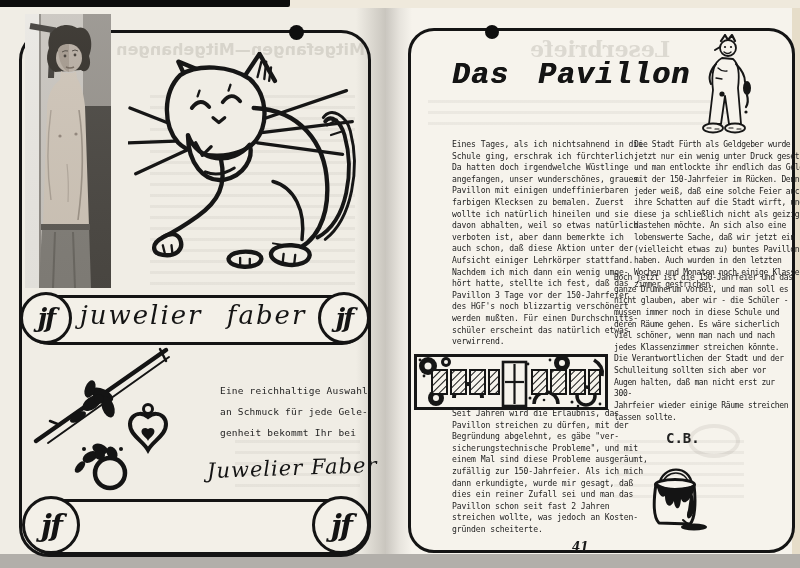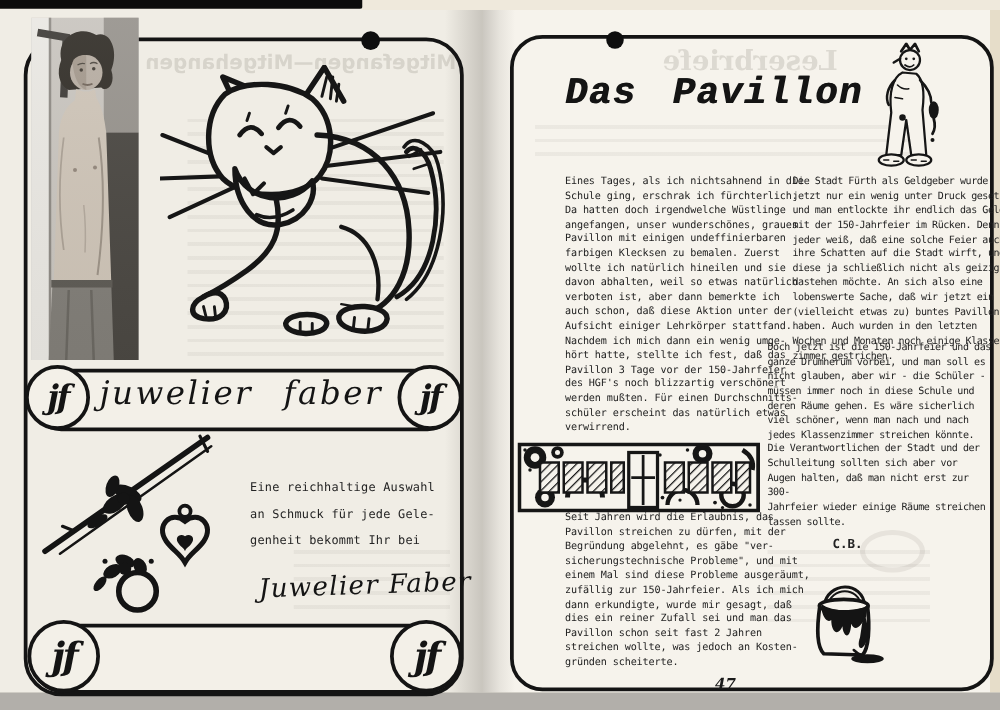--- a/index.html
+++ b/index.html
@@ -35,32 +35,32 @@
   .ghost-lines{background:repeating-linear-gradient(to bottom,rgba(95,90,82,0.07) 0 3px,rgba(0,0,0,0) 3px 11px);}
 
   
   .band{border:3px solid #141414;border-radius:26px;background:#f3f0e8;}
   .band-label{font-family:"DejaVu Serif","Liberation Serif",serif;font-style:italic;
     color:#141414;white-space:nowrap;text-align:center;}
   .jf-circle{border:3px solid #141414;border-radius:50%;background:#f3f0e8;
     display:flex;align-items:center;justify-content:center;
     font-family:"DejaVu Serif","Liberation Serif",serif;font-style:italic;font-weight:bold;
     color:#141414;letter-spacing:-2px;}
-  .ad-copy{font-size:9.5px;line-height:21px;color:#242424;white-space:pre-line;letter-spacing:0.2px;}
+  .ad-copy{font-size:9.5px;line-height:21px;color:#242424;white-space:pre-line;letter-spacing:0.2px;margin-left:20px;}
   .signature{font-family:"DejaVu Serif","Liberation Serif",serif;font-style:italic;
     font-size:21px;color:#141414;transform:rotate(-2deg);letter-spacing:1px;white-space:nowrap;}
 
   
   .article-title{font-family:"DejaVu Serif","Liberation Serif",serif;font-weight:bold;font-style:italic;
     font-size:30px;color:#141414;letter-spacing:1px;word-spacing:10px;white-space:nowrap;
     text-shadow:0.6px 0 #141414;}
   .col{color:#222;white-space:pre-line;}
   .col1{font-size:8.1px;line-height:11.6px;letter-spacing:-0.1px;width:200px;margin-left:34px;}
   .col2{font-size:8px;line-height:11.64px;letter-spacing:-0.35px;width:180px;}
-  .author{font-size:10px;font-weight:bold;color:#222;}
+  .author{font-size:14px;font-weight:bold;color:#222;}
   .page-number{font-family:"DejaVu Serif","Liberation Serif",serif;font-weight:bold;font-style:italic;
     font-size:12px;color:#1a1a1a;}
   .ghost-oval{border:4px solid rgba(95,90,80,0.10);border-radius:50%;}
   svg{display:block;}
 </style>
 </head>
 <body>
 
 <div id="scan">
 
@@ -377,15 +377,15 @@
         <path d="M11,24 C8,44 9,58 14,63 L45,64 C50,59 51,42 49,25 Z" stroke-width="3" fill="#f6f3ec"></path>
         <ellipse cx="30" cy="24.5" rx="19.5" ry="5" stroke-width="3" fill="#f6f3ec"></ellipse>
         <path d="M12,23 C20,30 42,30 49,24 L48,33 C44,41 39,46 36,39 C35,54 29,48 29,41 C25,50 20,45 20,36 C16,39 13,32 12,27 Z" fill="#141414" stroke="none"></path>
         <path d="M46,30 C51,42 50,54 45,58 C42,60 41,55 43,50" fill="#141414" stroke="none"></path>
         <path d="M38,60 q6,6 14,6" stroke-width="2"></path>
         <ellipse cx="49" cy="67" rx="13" ry="3.6" fill="#141414" stroke="none"></ellipse>
       </g>
     </svg>
   </div>
 
-  <div class="abs page-number" style="left:572px;top:540px;">47</div>
+  <div class="abs page-number" style="left:572px;top:540px;">41</div>
 
 </div>
 
 </body></html>

